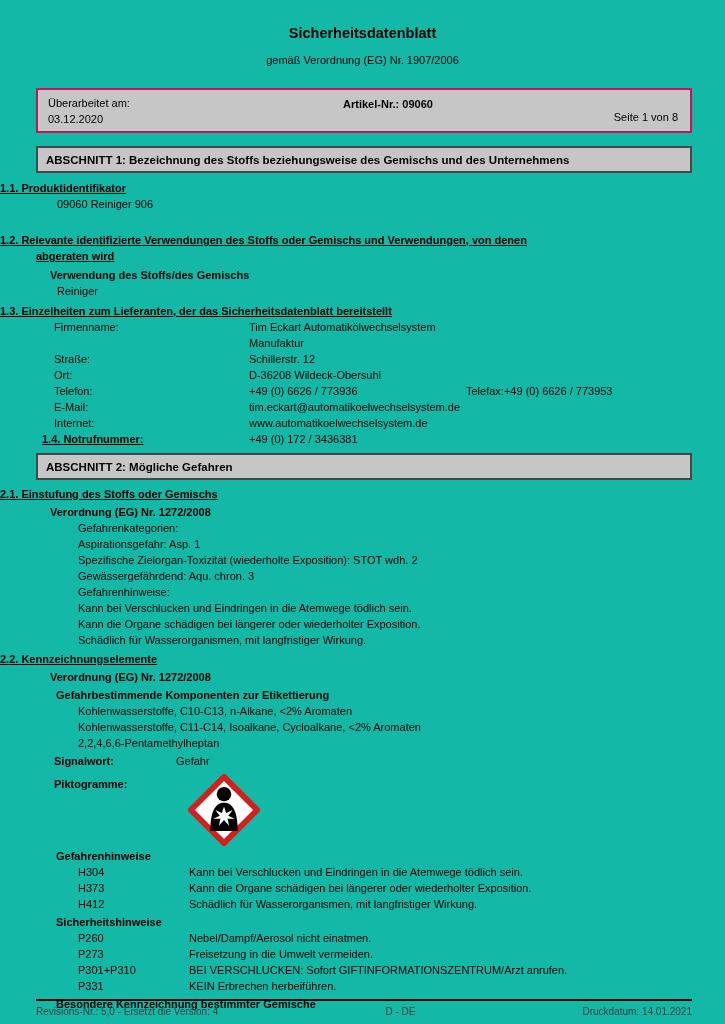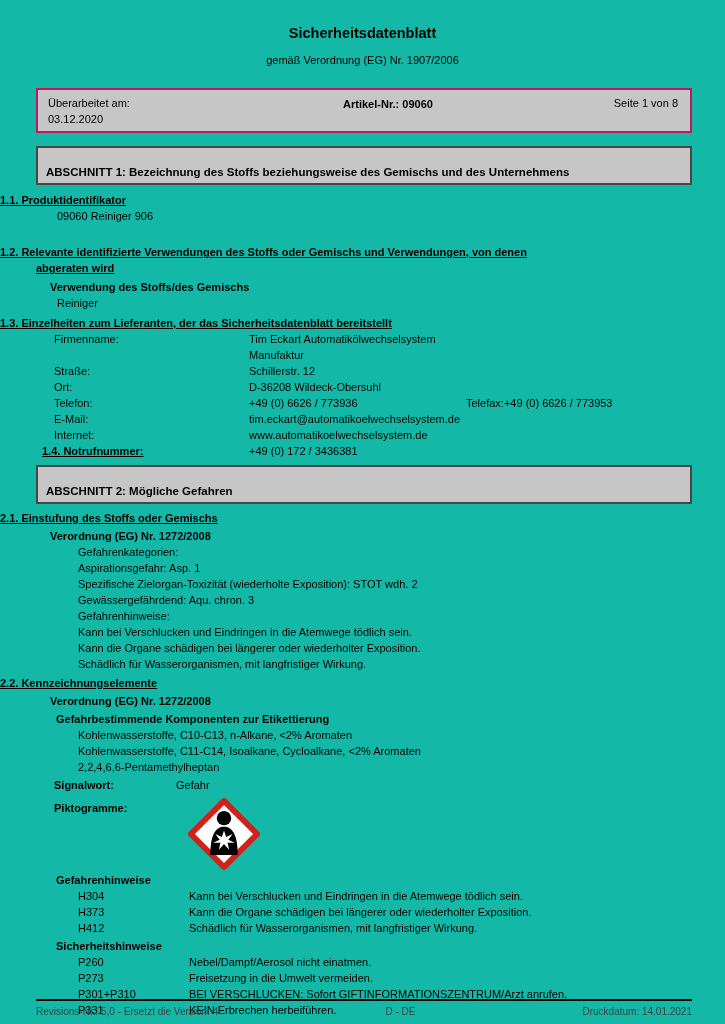--- a/index.html
+++ b/index.html
@@ -11,24 +11,24 @@
   }
   .doc-title{margin-top:25px;text-align:center;font-size:14.5px;font-weight:bold;line-height:17px;}
   .doc-subtitle{margin-top:10px;text-align:center;font-size:11px;}
   .header-box{
     margin:20px 33px 0 36px;height:45px;background:#c6c6c6;
     border:2px solid #be185d;box-sizing:border-box;
     display:flex;align-items:stretch;padding:5px 12px 4px 10px;
   }
   .hb-left{width:170px;display:flex;flex-direction:column;justify-content:flex-start;}
   .hb-center{flex:1;text-align:center;font-weight:bold;display:flex;flex-direction:column;justify-content:space-between;padding:1px 0 2px 0;}
-  .hb-right{width:120px;text-align:right;display:flex;flex-direction:column;padding-bottom:2px;}
+  .hb-right{width:120px;text-align:right;display:flex;flex-direction:column;justify-content:flex-end;padding-bottom:2px;}
   .section-bar{
     margin:13px 33px 0 36px;background:#c6c6c6;border:2px solid #464646;
-    box-sizing:border-box;font-weight:bold;font-size:11.5px;padding:16px 8px 3px 8px;
+    box-sizing:border-box;font-weight:bold;font-size:11.5px;padding:4px 8px 3px 8px;
   }
   .h-l1{font-weight:bold;text-decoration:underline;}
   .sub-bold{margin-left:50px;font-weight:bold;}
   .sub-bold2{margin-left:56px;font-weight:bold;}
   .val-l3{margin-left:57px;}
   .item-l4{margin-left:78px;}
   .kv-row{display:flex;margin-left:54px;}
   .kv-label{width:195px;flex:none;}
   .kv-value{flex:none;width:217px;}
   .kv-extra{flex:none;}

